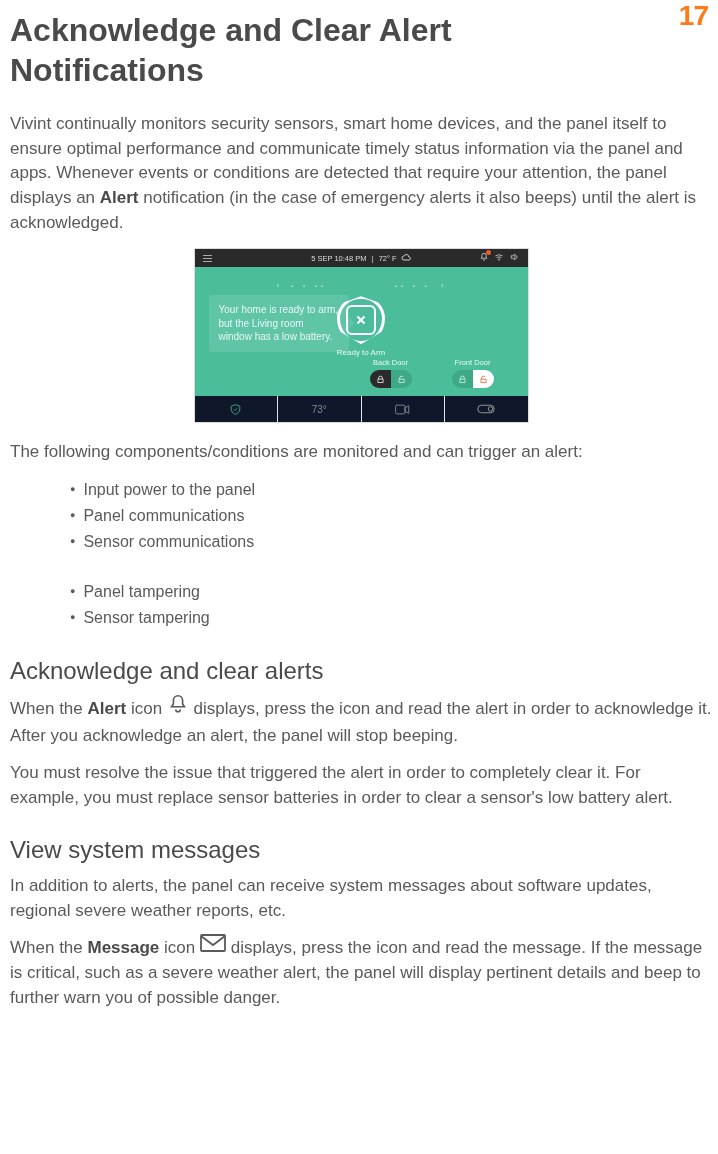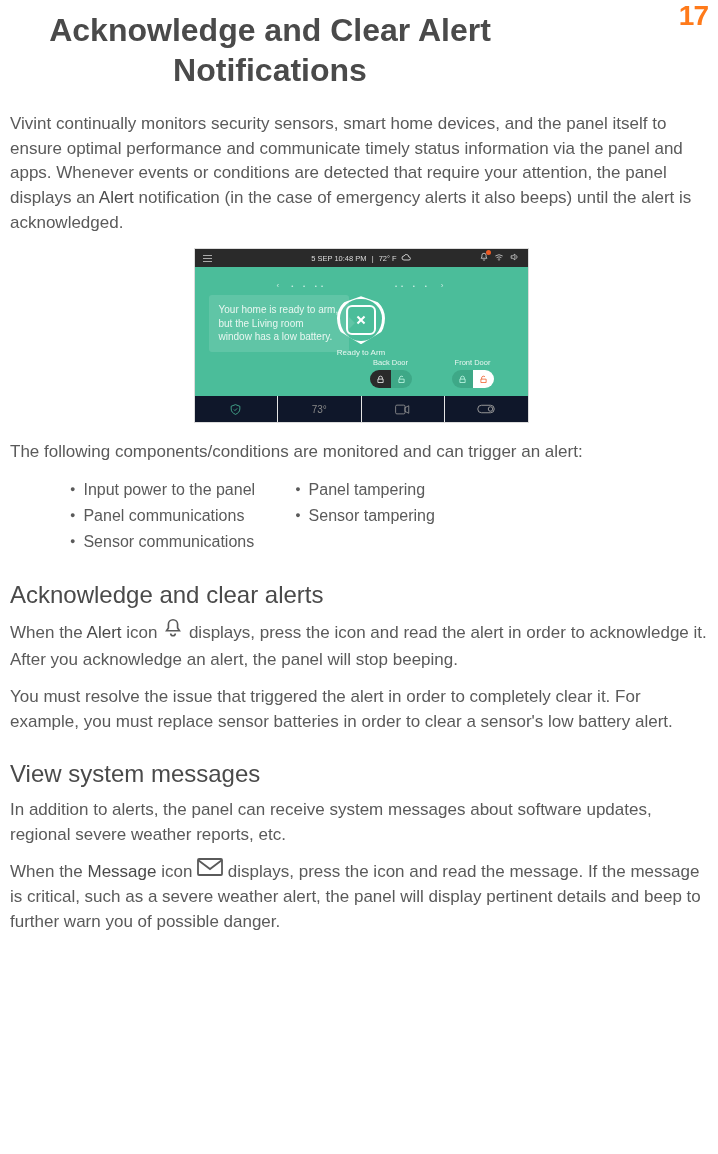--- a/index.html
+++ b/index.html
@@ -23,42 +23,42 @@
     font-weight: 700;
     letter-spacing: -1px;
   }
   h1 {
     font-size: 32px;
     font-weight: 700;
     color: #4a4a4a;
     margin: 0 0 22px 0;
     line-height: 1.25;
     max-width: 520px;
-    text-align: center;
   }
   h2 {
     font-size: 24px;
     font-weight: 400;
     color: #4a4a4a;
     margin: 26px 0 10px 0;
   }
   p {
     font-size: 17px;
     line-height: 1.45;
     margin: 0 0 12px 0;
     color: #5a5a5a;
   }
   p .bold {
-    font-weight: 400;
+    font-weight: 700;
     color: #4a4a4a;
   }
   .triggers {
     display: flex;
-    gap: 40px;
+    gap: 24px;
     margin: 10px 0 16px 60px;
+    flex-direction: column;
   }
   .triggers ul {
     list-style: none;
     margin: 0;
     padding: 0;
   }
   .triggers li {
     font-size: 16px;
     color: #5a5a5a;
     padding: 4px 0;

